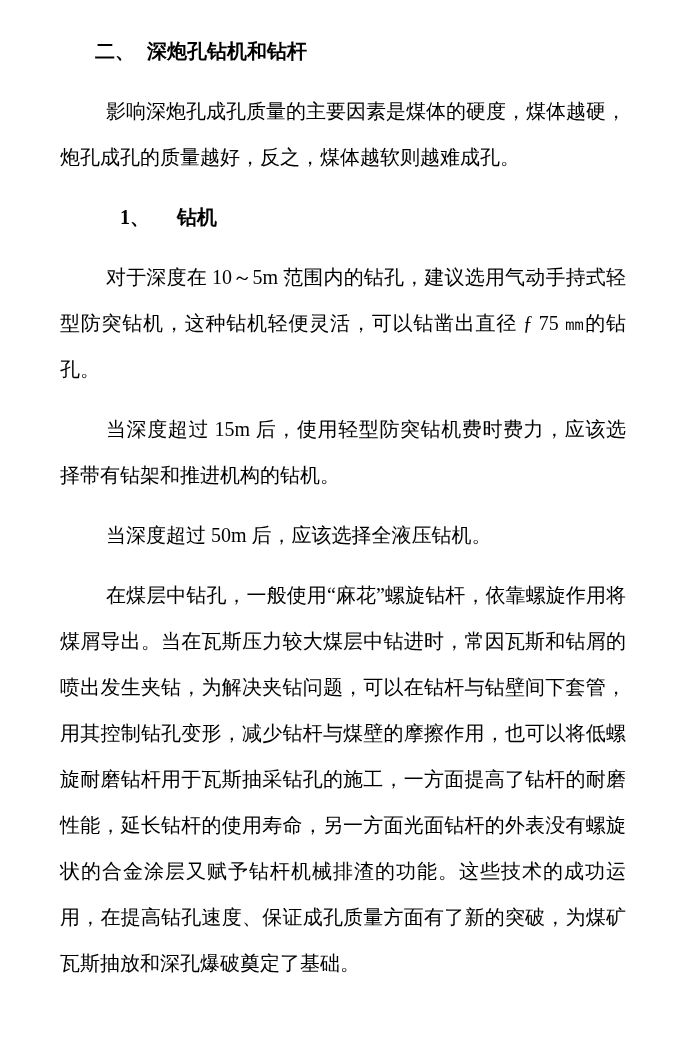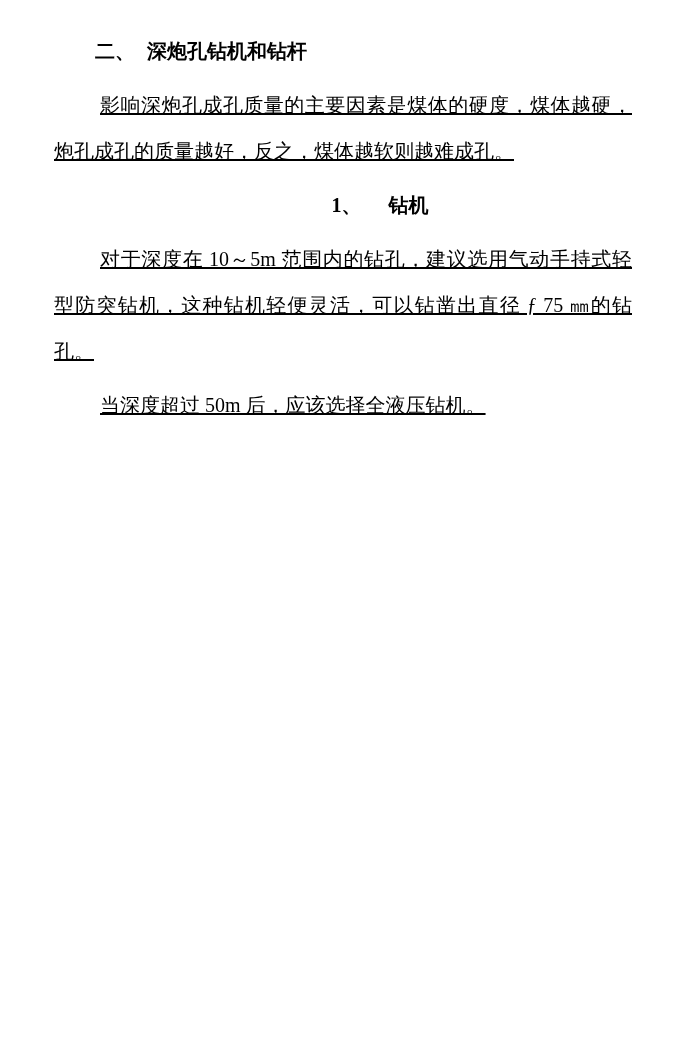--- a/index.html
+++ b/index.html
@@ -17,49 +17,49 @@
     overflow: hidden;
     font-family: "Liberation Serif", "DejaVu Serif", serif;
     font-size: 20px;
     line-height: 46px;
     color: #000000;
   }
   .doc-content {
     width: 594px;
   }
   p.paragraph {
-    margin: 8px;
+    margin: 14px;
     text-indent: 46px;
     text-align: justify;
     font-weight: normal;
-    text-decoration: underline;
   }
   .heading1 {
     margin: 0;
     font-weight: bold;
     padding-left: 49px;
   }
   .heading1 .num {
     margin-right: 12px;
   }
   .heading2 {
     margin: 0;
     font-weight: bold;
     padding-left: 74px;
-    text-align: center;
   }
   .heading2 .num {
     margin-right: 27px;
   }
 </style>
 </head>
 <body>
 
 <div class="page">
   <div class="doc-content" id="doc-content">
       <div class="heading1"><span class="num">二、</span><span class="htext">深炮孔钻机和钻杆</span></div>
       <p class="paragraph">影响深炮孔成孔质量的主要因素是煤体的硬度，煤体越硬，炮孔成孔的质量越好，反之，煤体越软则越难成孔。</p>
       <div class="heading2"><span class="num">1、</span><span class="htext">钻机</span></div>
       <p class="paragraph">对于深度在 10～5m 范围内的钻孔，建议选用气动手持式轻型防突钻机，这种钻机轻便灵活，可以钻凿出直径 ƒ 75 ㎜的钻孔。</p>
+      <p class="paragraph">当深度超过 15m 后，使用轻型防突钻机费时费力，应该选择带有钻架和推进机构的钻机。</p>
       <p class="paragraph">当深度超过 50m 后，应该选择全液压钻机。</p>
+      <p class="paragraph">在煤层中钻孔，一般使用“麻花”螺旋钻杆，依靠螺旋作用将煤屑导出。当在瓦斯压力较大煤层中钻进时，常因瓦斯和钻屑的喷出发生夹钻，为解决夹钻问题，可以在钻杆与钻壁间下套管，用其控制钻孔变形，减少钻杆与煤壁的摩擦作用，也可以将低螺旋耐磨钻杆用于瓦斯抽采钻孔的施工，一方面提高了钻杆的耐磨性能，延长钻杆的使用寿命，另一方面光面钻杆的外表没有螺旋状的合金涂层又赋予钻杆机械排渣的功能。这些技术的成功运用，在提高钻孔速度、保证成孔质量方面有了新的突破，为煤矿瓦斯抽放和深孔爆破奠定了基础。</p>
       <div class="heading2"></div>
     </div>
 </div>
 
 </body></html>

